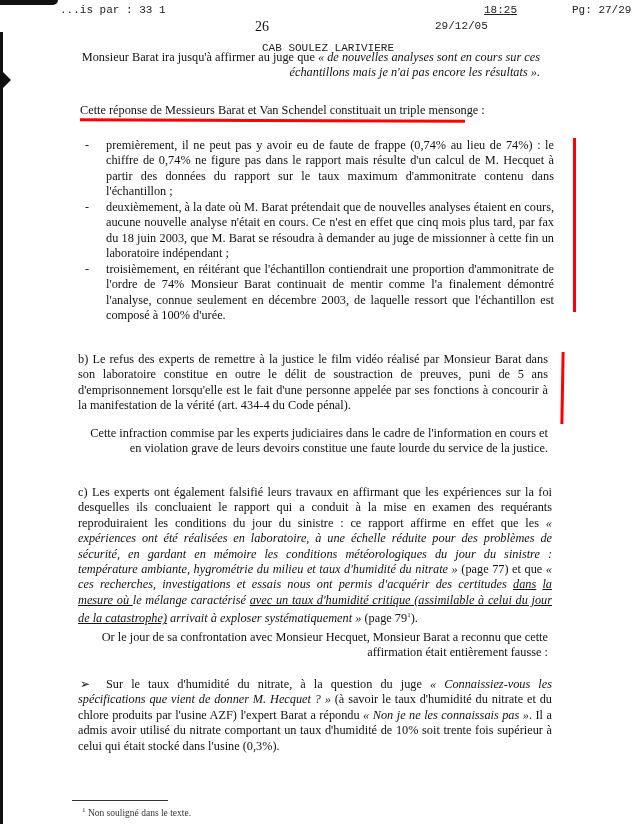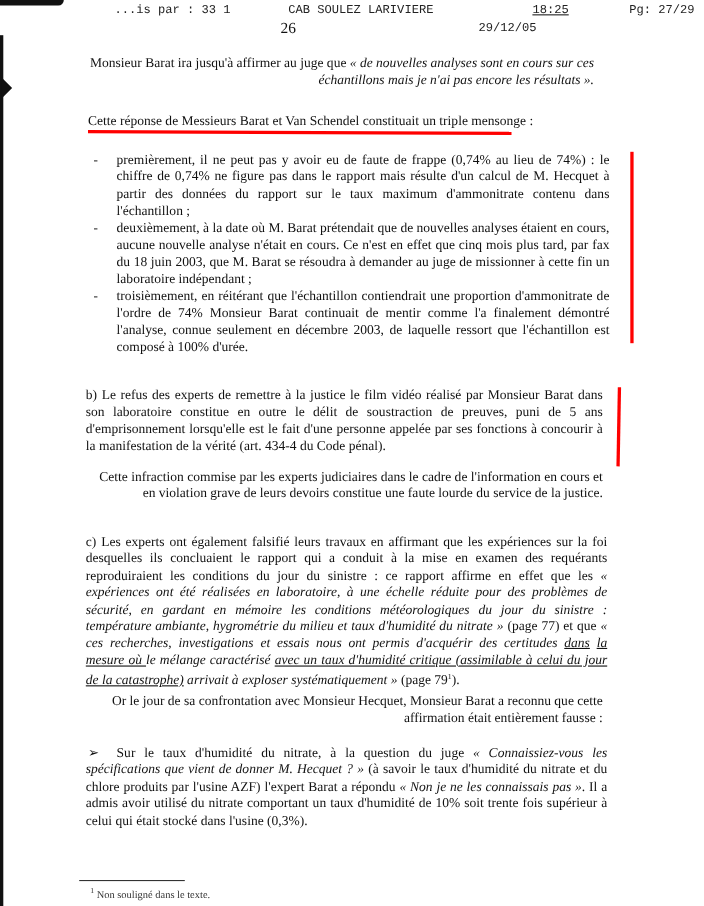--- a/index.html
+++ b/index.html
@@ -25,22 +25,22 @@
   .fn sup, p sup { font-size:7px; }
 </style>
 </head>
 <body>
 
 <div class="scan-top"></div>
 <div class="scan-left"></div>
 <div class="scan-notch"></div>
 
 <div class="fax-header">
-  <span style="left:60px;margin-left:44px;">...is par : 33 1</span>
-  <span style="left:262px;">CAB SOULEZ LARIVIERE</span>
+  <span style="left:60px;">...is par : 33 1</span>
+  <span style="left:262px;margin-top:38px;">CAB SOULEZ LARIVIERE</span>
   <span style="left:435px;margin-top:16px;">29/12/05</span>
   <span style="left:484px;text-decoration:underline;">18:25</span>
   <span style="left:572px;">Pg: 27/29</span>
 </div>
 
 <div class="page-num">26</div>
 
 <p style="left:80px; top:50px; width:460px; text-align:right;"><span>Monsieur Barat ira jusqu'à affirmer au juge que </span><span class="i">« de nouvelles analyses sont en cours sur ces échantillons mais je n'ai pas encore les résultats ».</span></p>
 
 <p style="left:80px; top:103px; width:470px;">Cette réponse de Messieurs Barat et Van Schendel constituait un triple mensonge :</p>

